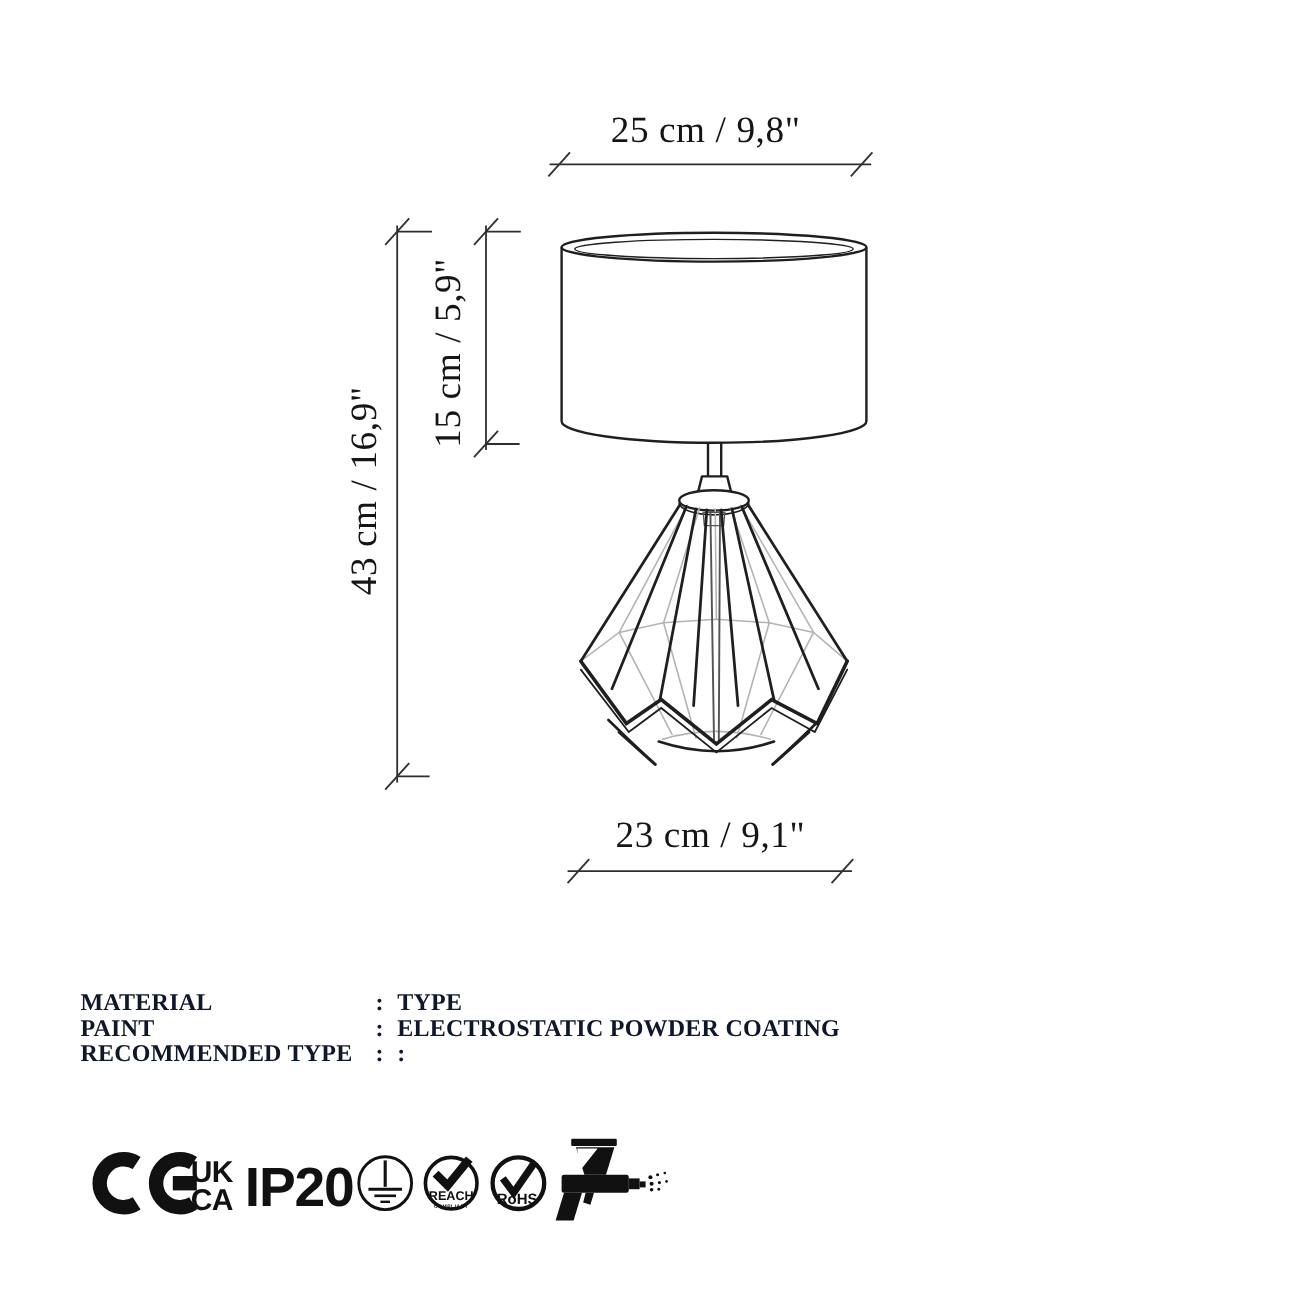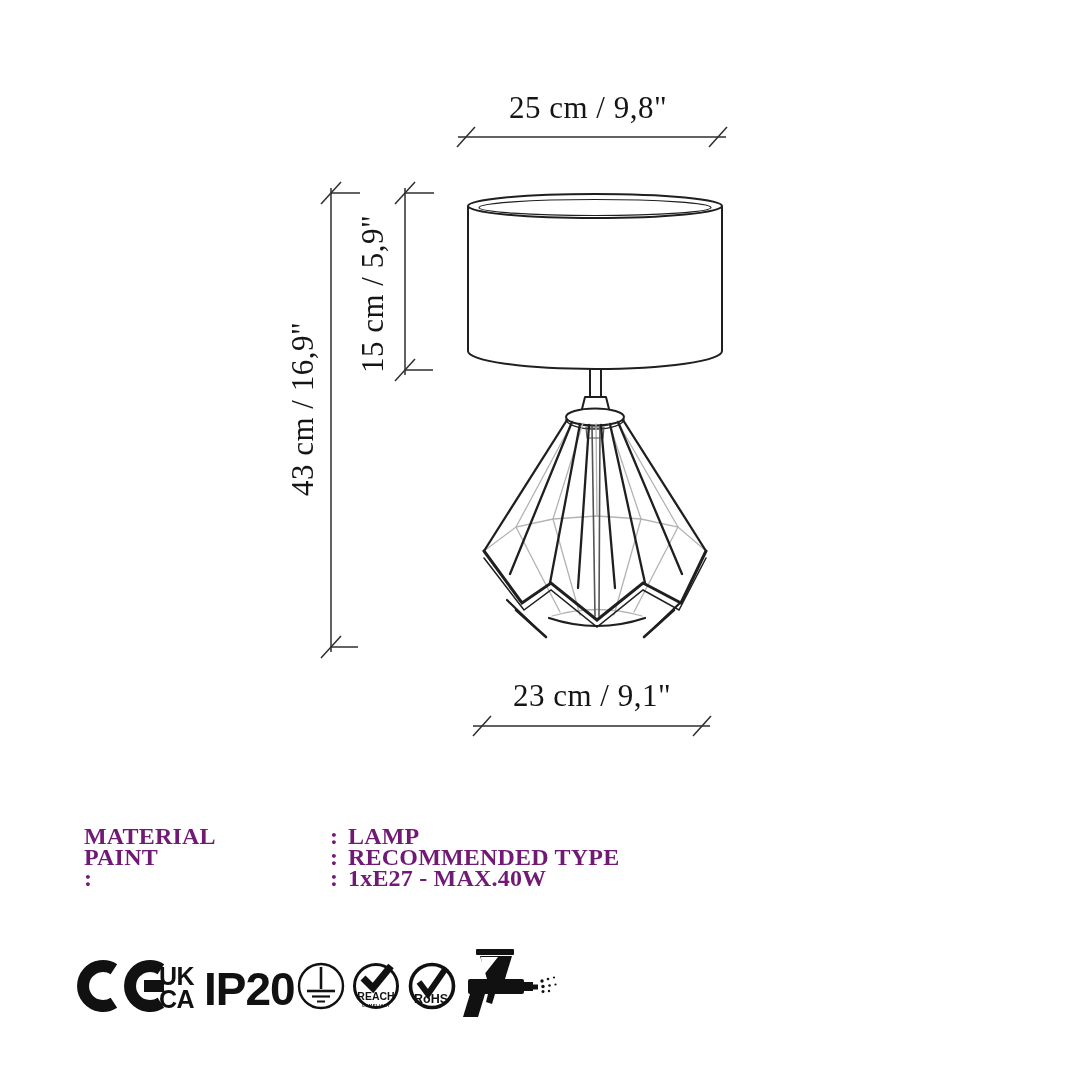--- a/index.html
+++ b/index.html
@@ -7,24 +7,24 @@
     position:relative;width:1080px;height:1080px;background:#ffffff;
     font-family:"Liberation Serif", serif;color:#111;overflow:hidden;
   }
   .stage svg{position:absolute;left:0;top:0;}
   .dim-label{
     position:absolute;text-align:center;font-size:31px;color:#151515;
     letter-spacing:0.5px;white-space:nowrap;
   }
   .dim-label.vert{transform:rotate(-90deg);transform-origin:center center;}
   .spec-table{
-    position:absolute;left:84px;top:826px;
+    position:absolute;left:67px;top:826px;
     display:grid;grid-template-columns:246px 18px auto;
-    font-weight:bold;font-size:24px;line-height:21px;letter-spacing:0.2px;
-    color:#701a75;white-space:nowrap;
+    font-weight:bold;font-size:20px;line-height:21px;letter-spacing:0.2px;
+    color:#0f172a;white-space:nowrap;
   }
   .spec-table .cell{height:21px;}
 </style>
 </head>
 <body>
 
 <div class="stage">
 
   <svg width="1080" height="1080" viewBox="0 0 1080 1080">
 
@@ -180,28 +180,28 @@
 
   <div class="dim-label vert" style="left:163px;top:391px;width:280px;">43 cm / 16,9"</div>
 
   <div class="dim-label vert" style="left:253px;top:276px;width:240px;">15 cm / 5,9"</div>
 
   <div class="dim-label" style="left:442px;top:678px;width:300px;">23 cm / 9,1"</div>
 
   <div class="spec-table">
     <div class="cell">MATERIAL</div>
     <div class="cell">:</div>
-    <div class="cell">LAMP</div>
+    <div class="cell">TYPE</div>
 
     <div class="cell">PAINT</div>
     <div class="cell">:</div>
+    <div class="cell">ELECTROSTATIC POWDER COATING</div>
 
     <div class="cell">RECOMMENDED TYPE</div>
     <div class="cell">:</div>
 
     <div class="cell">:</div>
-    <div class="cell">1xE27 - MAX.40W</div>
 
     <div class="cell"></div>
     <div class="cell"></div>
   </div>
 
 </div>
 
 </body></html>

